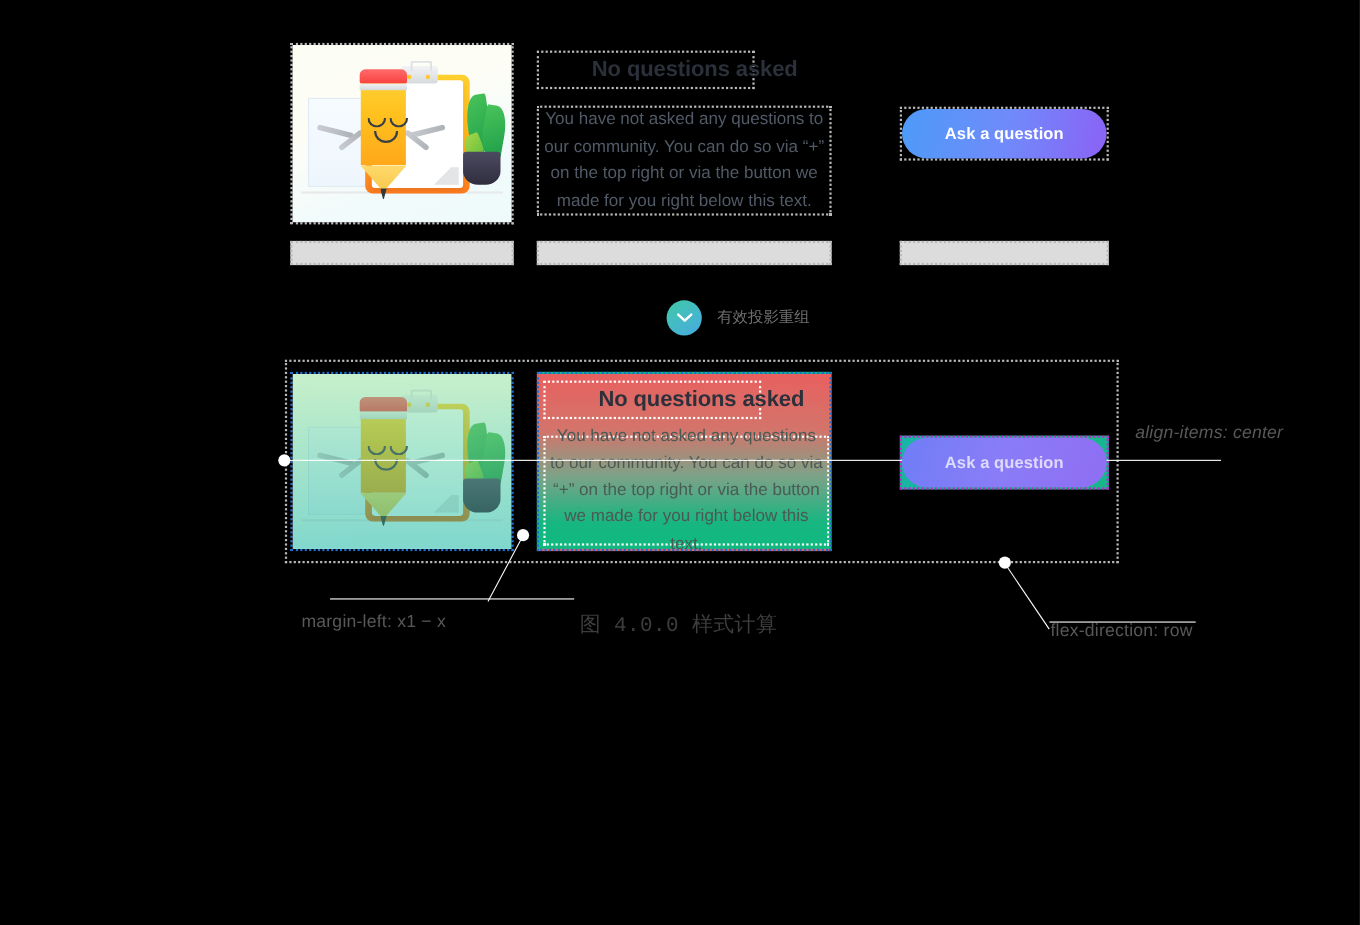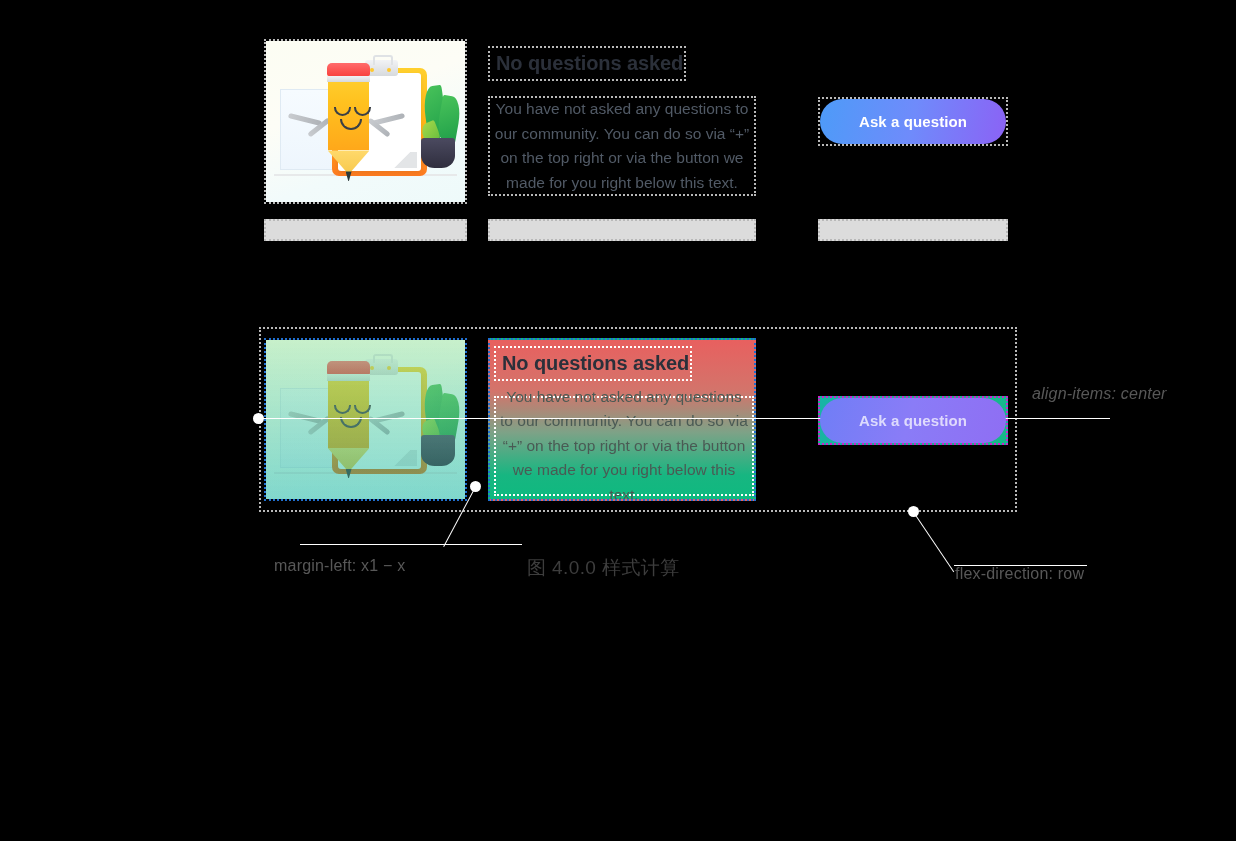--- a/index.html
+++ b/index.html
@@ -65,21 +65,21 @@
 
   
   .tint-illu{position:absolute;inset:0;pointer-events:none;
     background:linear-gradient(180deg,rgba(120,220,160,.30) 0%,rgba(40,190,170,.42) 100%);
     mix-blend-mode:multiply;}
   .tint-illu2{position:absolute;inset:0;pointer-events:none;
     background:linear-gradient(180deg,rgba(210,245,200,.35) 0%,rgba(120,225,215,.35) 100%);}
 
   
   .tp-title{font-size:20px;font-weight:700;color:#2b303a;letter-spacing:-.1px;
-    white-space:nowrap;}
+    white-space:nowrap;margin-left:42px;}
   .tp-body{font-size:15.5px;line-height:24.5px;color:#515a66;text-align:center;}
 
   
   .askbtn{width:100%;height:100%;border-radius:24px;border:none;cursor:pointer;
     display:flex;align-items:center;justify-content:center;
     color:#fff;font-size:15px;font-weight:700;letter-spacing:.1px;
     background:linear-gradient(100deg,#4d9bf8 0%,#6f8bfb 50%,#8b62f5 100%);}
   .btn-tint{position:absolute;inset:0;border-radius:24px;pointer-events:none;
     background:linear-gradient(120deg,rgba(150,70,245,.55) 0%,rgba(110,120,250,.45) 55%,rgba(60,190,200,.45) 100%);}
 
@@ -146,20 +146,28 @@
   </div>
 
   <div class="abs dash-gray" style="left:818px;top:97px;width:190px;height:49px;">
     <button class="askbtn">Ask a question</button>
   </div>
 
   <div class="abs ph-bar" style="left:264px;top:219px;width:203px;height:22px;"></div>
   <div class="abs ph-bar" style="left:488px;top:219px;width:268px;height:22px;"></div>
   <div class="abs ph-bar" style="left:818px;top:219px;width:190px;height:22px;"></div>
 
+  <div class="abs" style="left:606px;top:273px;display:flex;align-items:center;gap:14px;">
+    <div class="badge">
+      <svg width="15" height="10" viewBox="0 0 15 10" aria-hidden="true">
+        <path d="M1.6 2 L7.5 7.4 L13.4 2" fill="none" stroke="#ffffff" stroke-width="2.2" stroke-linecap="round" stroke-linejoin="round"></path>
+      </svg>
+    </div>
+    <span class="badge-label">有效投影重组</span>
+  </div>
 
   <div class="abs dash-gray" style="left:259px;top:327px;width:758px;height:185px;"></div>
 
   <div class="abs dash-blue" style="left:264px;top:338px;width:203px;height:163px;">
     <div style="position:absolute;inset:0;overflow:hidden;">
       <div class="illu">
         <div class="sky"></div>
         <div class="floor"></div>
         <div class="frame"></div>
         <div class="board"></div>
@@ -214,15 +222,15 @@
   <div class="dot" style="left:470px;top:481px;"></div>
   <div class="leader" style="left:476px;top:487px;width:68px;transform:rotate(118deg);"></div>
   <div class="underline" style="left:300px;top:544px;width:222px;"></div>
   <span class="abs anno" style="left:274px;top:557px;">margin-left: x1 − x</span>
 
   <div class="dot" style="left:908px;top:506px;"></div>
   <div class="leader" style="left:914px;top:512px;width:72px;transform:rotate(56deg);"></div>
   <div class="underline" style="left:954px;top:565px;width:133px;"></div>
   <span class="abs anno" style="left:955px;top:529px;margin-top:36px;">flex-direction: row</span>
 
-  <span class="abs caption" style="left:527px;top:555px;">图 4.0.0 样式计算</span>
+  <span class="abs caption" style="left:527px;top:555px;font-family:Liberation Mono, monospace;">图 4.0.0 样式计算</span>
 
 </div>
 
 </body></html>

